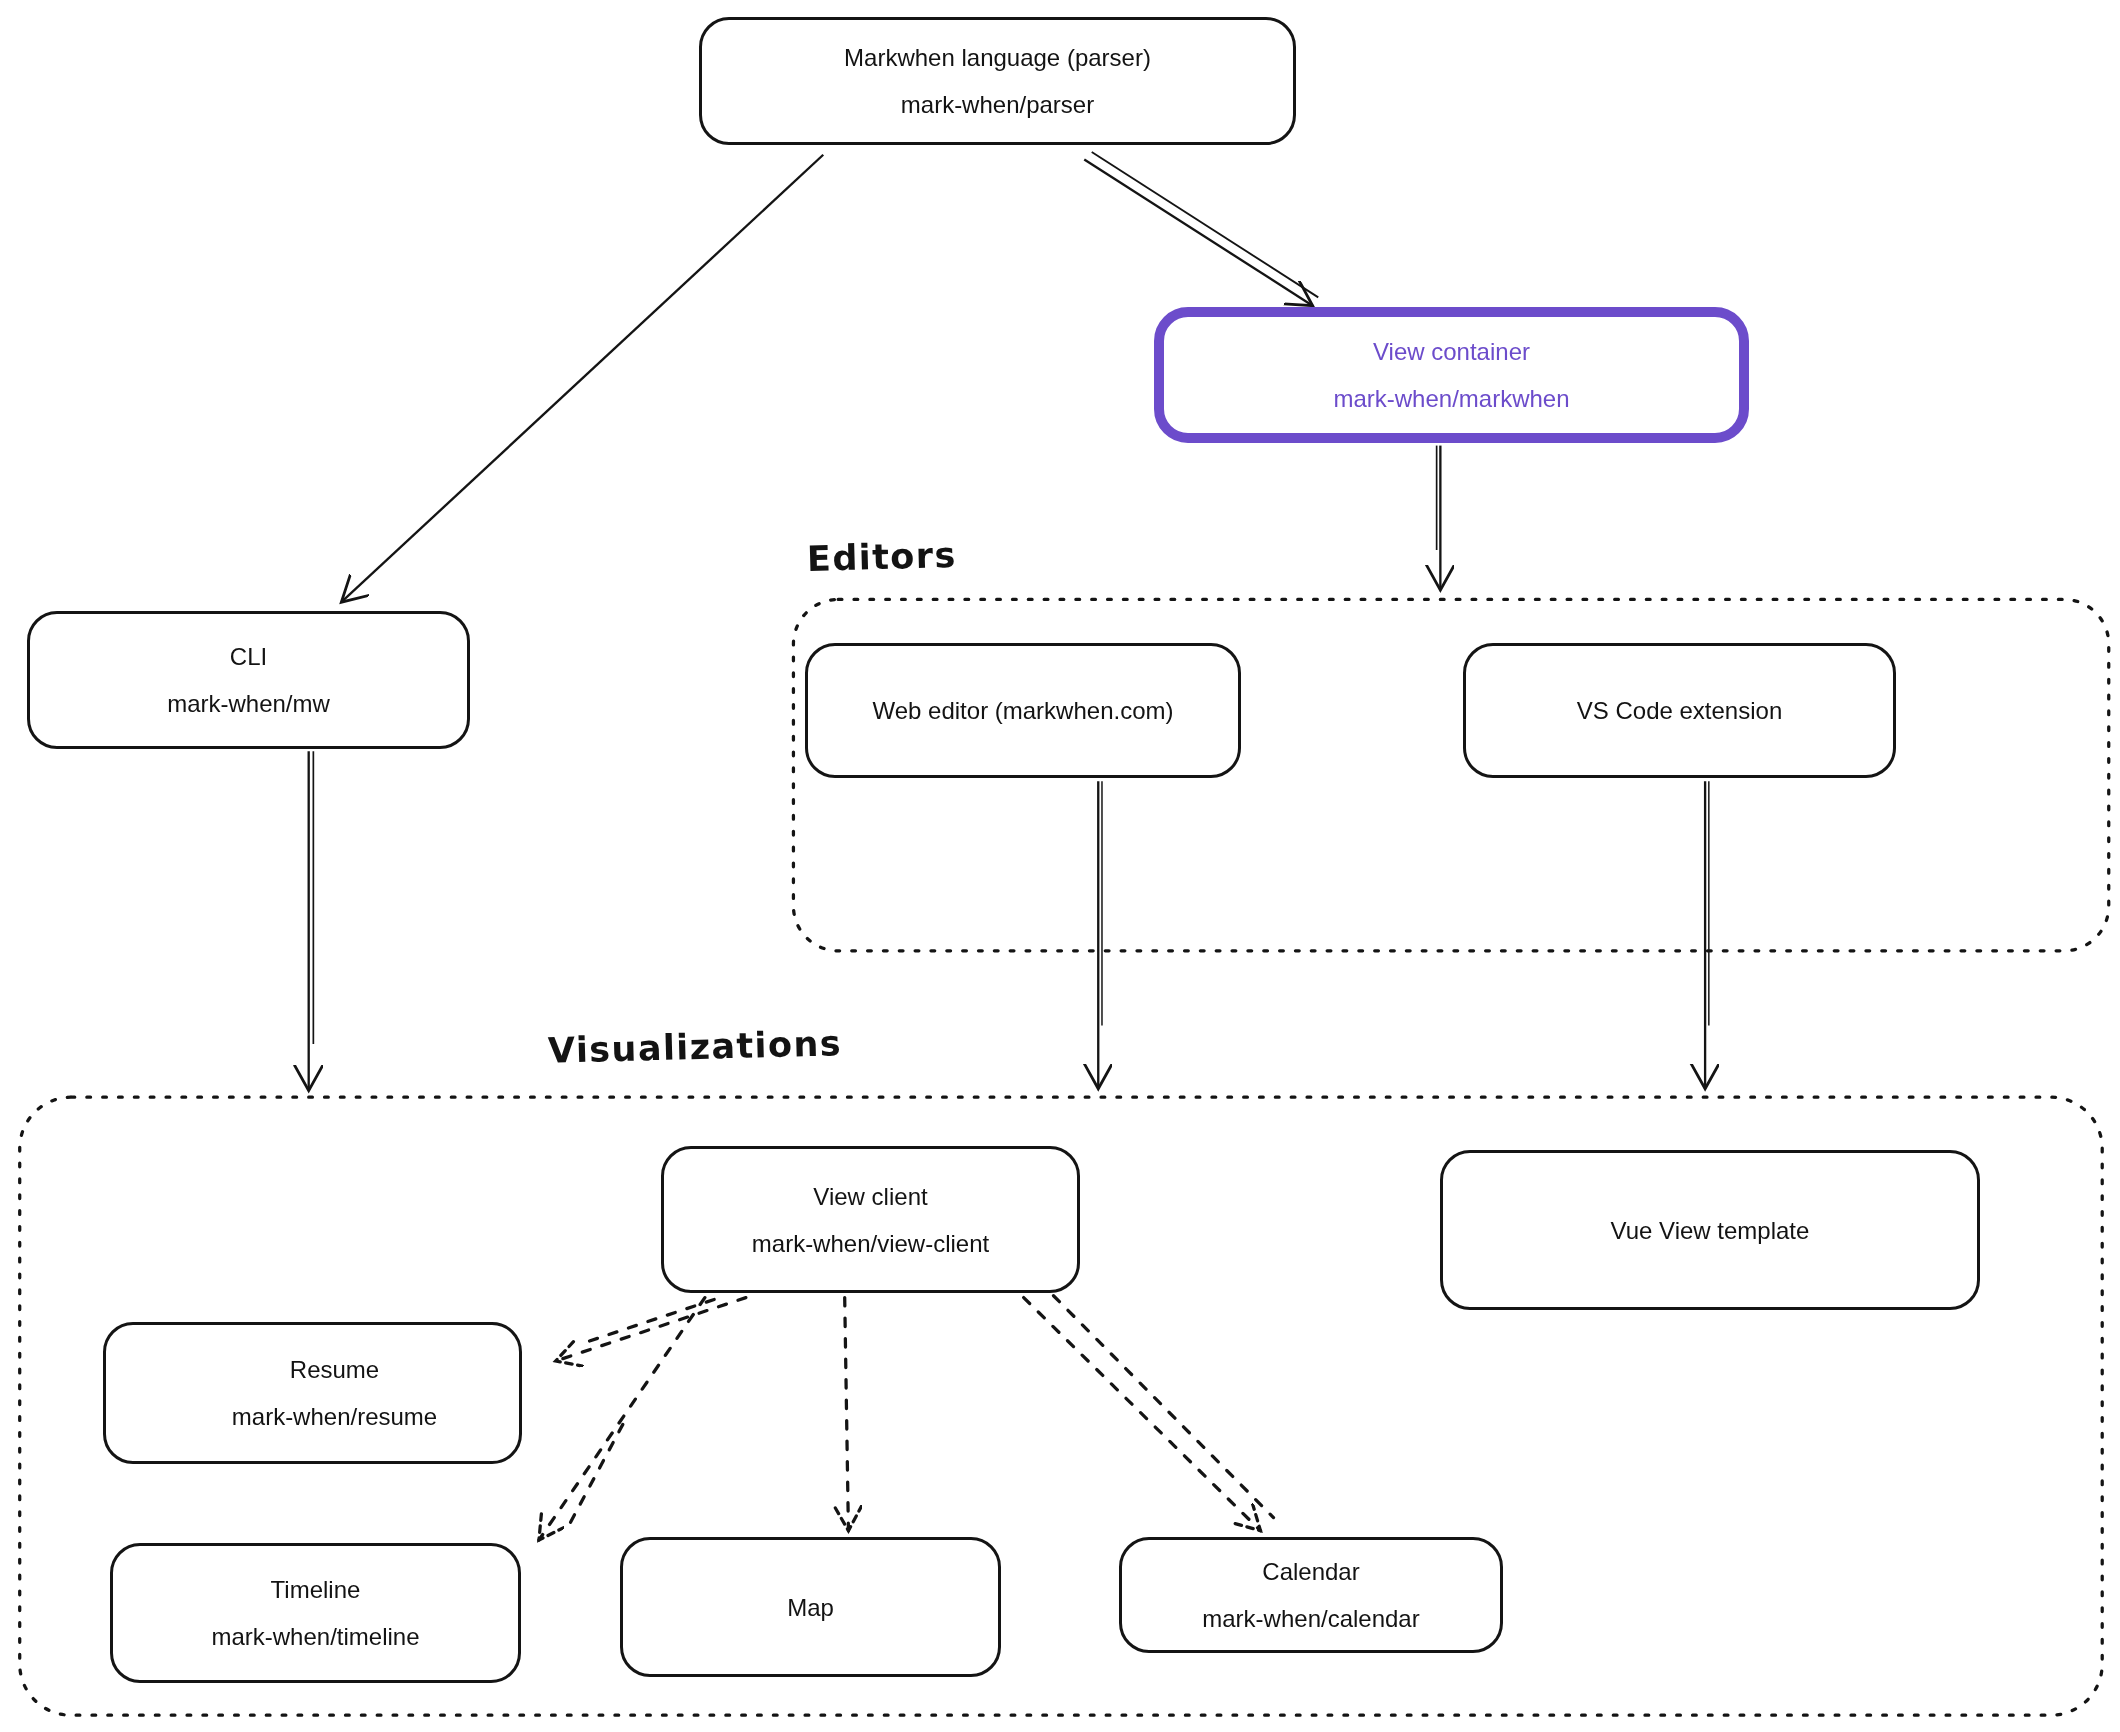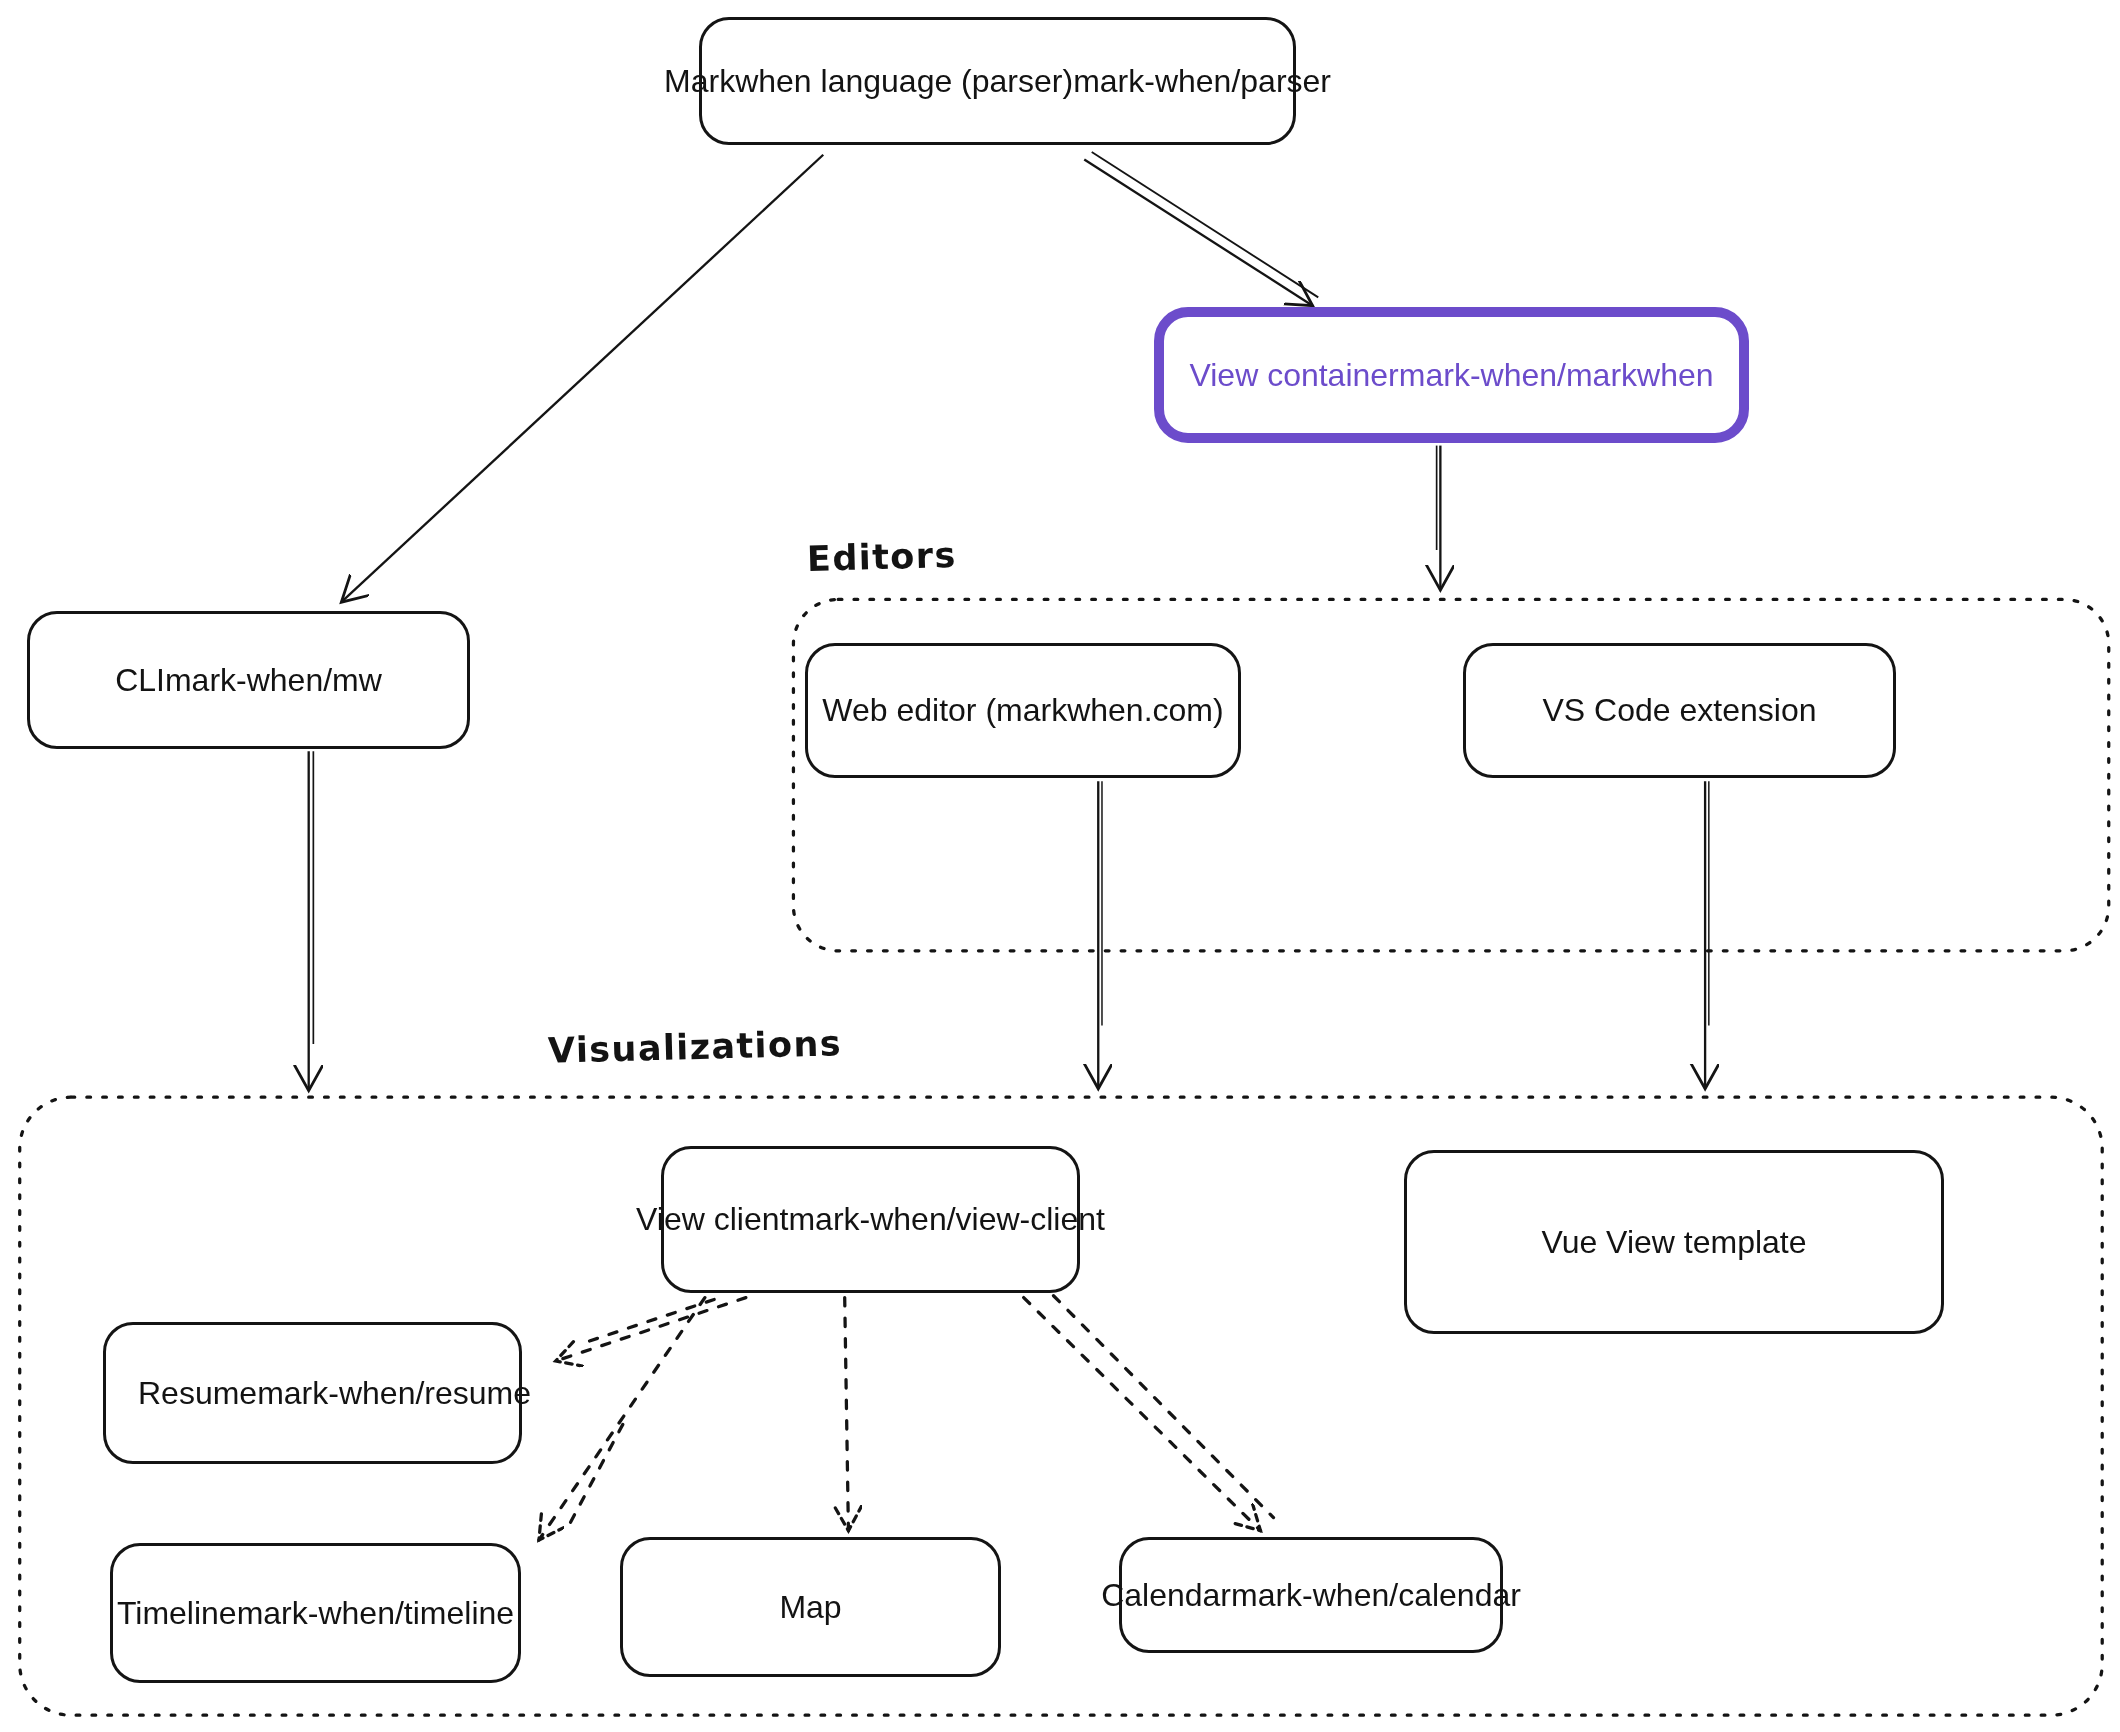--- a/index.html
+++ b/index.html
@@ -11,24 +11,24 @@
     color:#131313;
     overflow:hidden;
   }
   #wires{position:absolute;left:0;top:0;z-index:0;}
   .node{
     position:absolute;
     box-sizing:border-box;
     background:#ffffff;
     border:3.3px solid #141414;
     border-radius:30px;
-    display:flex;flex-direction:row;
+    display:flex;flex-direction:column;
     align-items:center;justify-content:center;
     text-align:center;
-    font-size:32px;line-height:47px;
+    font-size:24px;line-height:47px;
     z-index:2;
   }
   .node span{display:block;white-space:nowrap;}
   .node.accent{
     border:10.3px solid var(--accent,#6C4CCB);
     border-radius:34px;
     color:var(--accent,#6C4CCB);
   }
   .group-label{
     position:absolute;
@@ -134,21 +134,21 @@
   <div class="node" style="left:1463px;top:643px;width:433px;height:135px;">
     <span>VS Code extension</span>
     <span></span>
   </div>
 
   <div class="node" style="left:661px;top:1146px;width:419px;height:147px;">
     <span>View client</span>
     <span>mark-when/view-client</span>
   </div>
 
-  <div class="node" style="left:1404px;top:1150px;width:540px;height:184px;">
+  <div class="node" style="left:1440px;top:1150px;width:540px;height:160px;">
     <span>Vue View template</span>
   </div>
 
   <div class="node" style="left:103px;top:1322px;width:419px;height:142px;padding-left:44px;">
     <span>Resume</span>
     <span>mark-when/resume</span>
   </div>
 
   <div class="node" style="left:110px;top:1543px;width:411px;height:140px;">
     <span>Timeline</span>

